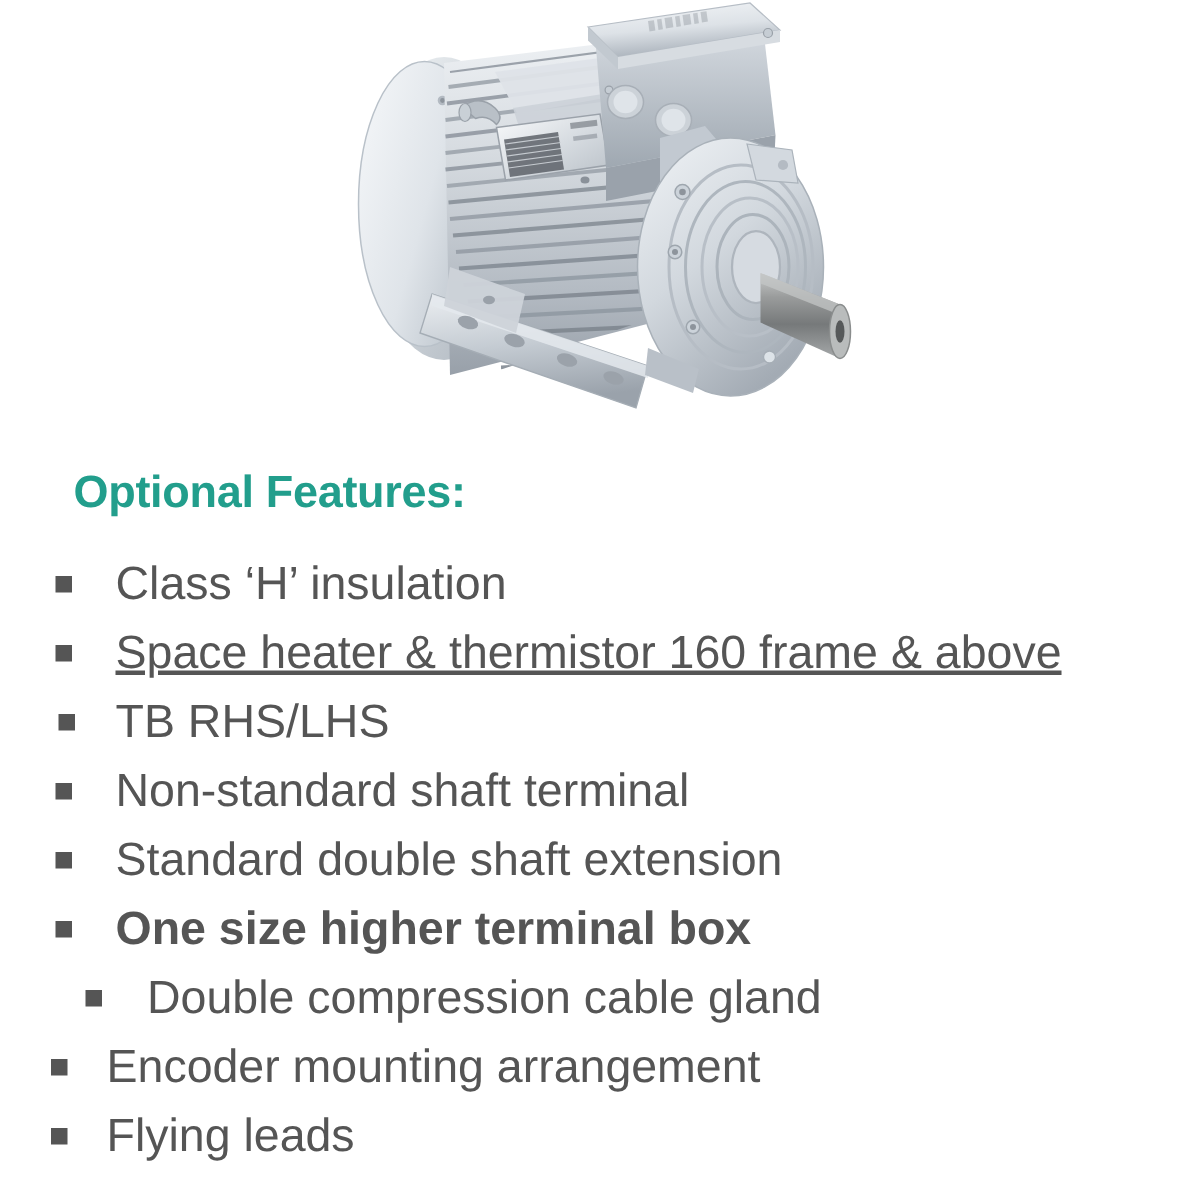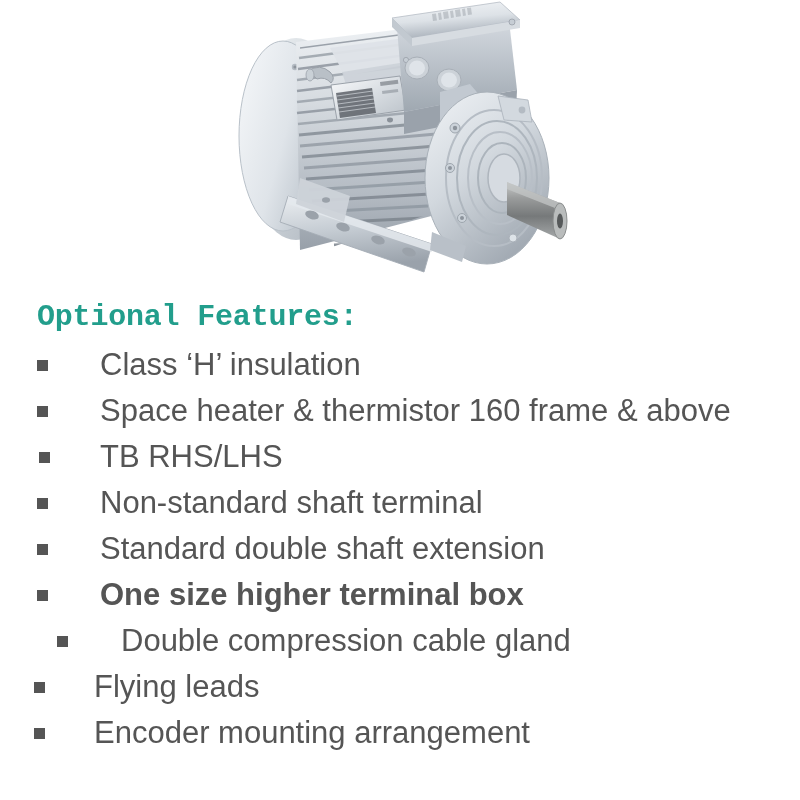--- a/index.html
+++ b/index.html
@@ -29,60 +29,59 @@
   }
 
   
   .features-block {
     position: absolute;
     left: 0;
     top: 292px;
     width: 800px;
   }
   .features-heading {
-    margin: 4px;
+    margin: 16px;
     padding: 0 0 0 33px;
     font-size: 30px;
     line-height: 42px;
     font-weight: bold;
     letter-spacing: -0.2px;
     color: #229e8c;
-    font-family: Liberation Mono, monospace;
+    font-family: Liberation Sans, sans-serif;
   }
   .features-list {
     list-style: none;
     margin: 0;
     padding: 0;
   }
   .feature-item {
     display: flex;
     align-items: center;
     height: 46px;
     color: #555555;
-    gap: 23px;
   }
   .feature-bullet {
     width: 11px;
     height: 11px;
     background: #555555;
     flex: 0 0 11px;
     display: block;
   }
   .feature-text {
     font-size: 31px;
     line-height: 40px;
     color: #555555;
     white-space: nowrap;
     font-family: "Liberation Sans", sans-serif;
   }
 
   
   .feature-item[data-idx="0"] { padding-left: 37px; }
   .feature-item[data-idx="0"] .feature-text { margin-left: 29px; }
-  .feature-item[data-idx="1"] { padding-left: 37px; }
+  .feature-item[data-idx="1"] { padding-left: 37px; text-decoration: underline; }
   .feature-item[data-idx="1"] .feature-text { margin-left: 29px; }
   .feature-item[data-idx="2"] { padding-left: 39px; }
   .feature-item[data-idx="2"] .feature-text { margin-left: 27px; }
   .feature-item[data-idx="3"] { padding-left: 37px; }
   .feature-item[data-idx="3"] .feature-text { margin-left: 29px; }
   .feature-item[data-idx="4"] { padding-left: 37px; }
   .feature-item[data-idx="4"] .feature-text { margin-left: 29px; }
   .feature-item[data-idx="5"] { padding-left: 37px; font-weight: bold; }
   .feature-item[data-idx="5"] .feature-text { margin-left: 29px; }
   .feature-item[data-idx="6"] { padding-left: 57px; }
@@ -310,22 +309,22 @@
       <span class="feature-text">Standard double shaft extension</span>
     </li>
     <li class="feature-item" data-idx="5">
       <span class="feature-bullet"></span>
       <span class="feature-text">One size higher terminal box</span>
     </li>
     <li class="feature-item" data-idx="6">
       <span class="feature-bullet"></span>
       <span class="feature-text"> Double compression cable gland</span>
     </li>
+    <li class="feature-item" data-idx="7">
+      <span class="feature-bullet"></span>
+      <span class="feature-text">Encoder mounting arrangement</span>
+    </li>
     <li class="feature-item" data-idx="8">
       <span class="feature-bullet"></span>
       <span class="feature-text">Flying leads</span>
-    </li>
-    <li class="feature-item" data-idx="7">
-      <span class="feature-bullet"></span>
-      <span class="feature-text">Encoder mounting arrangement</span>
     </li>
   </ul>
 </section>
 
 </body></html>

